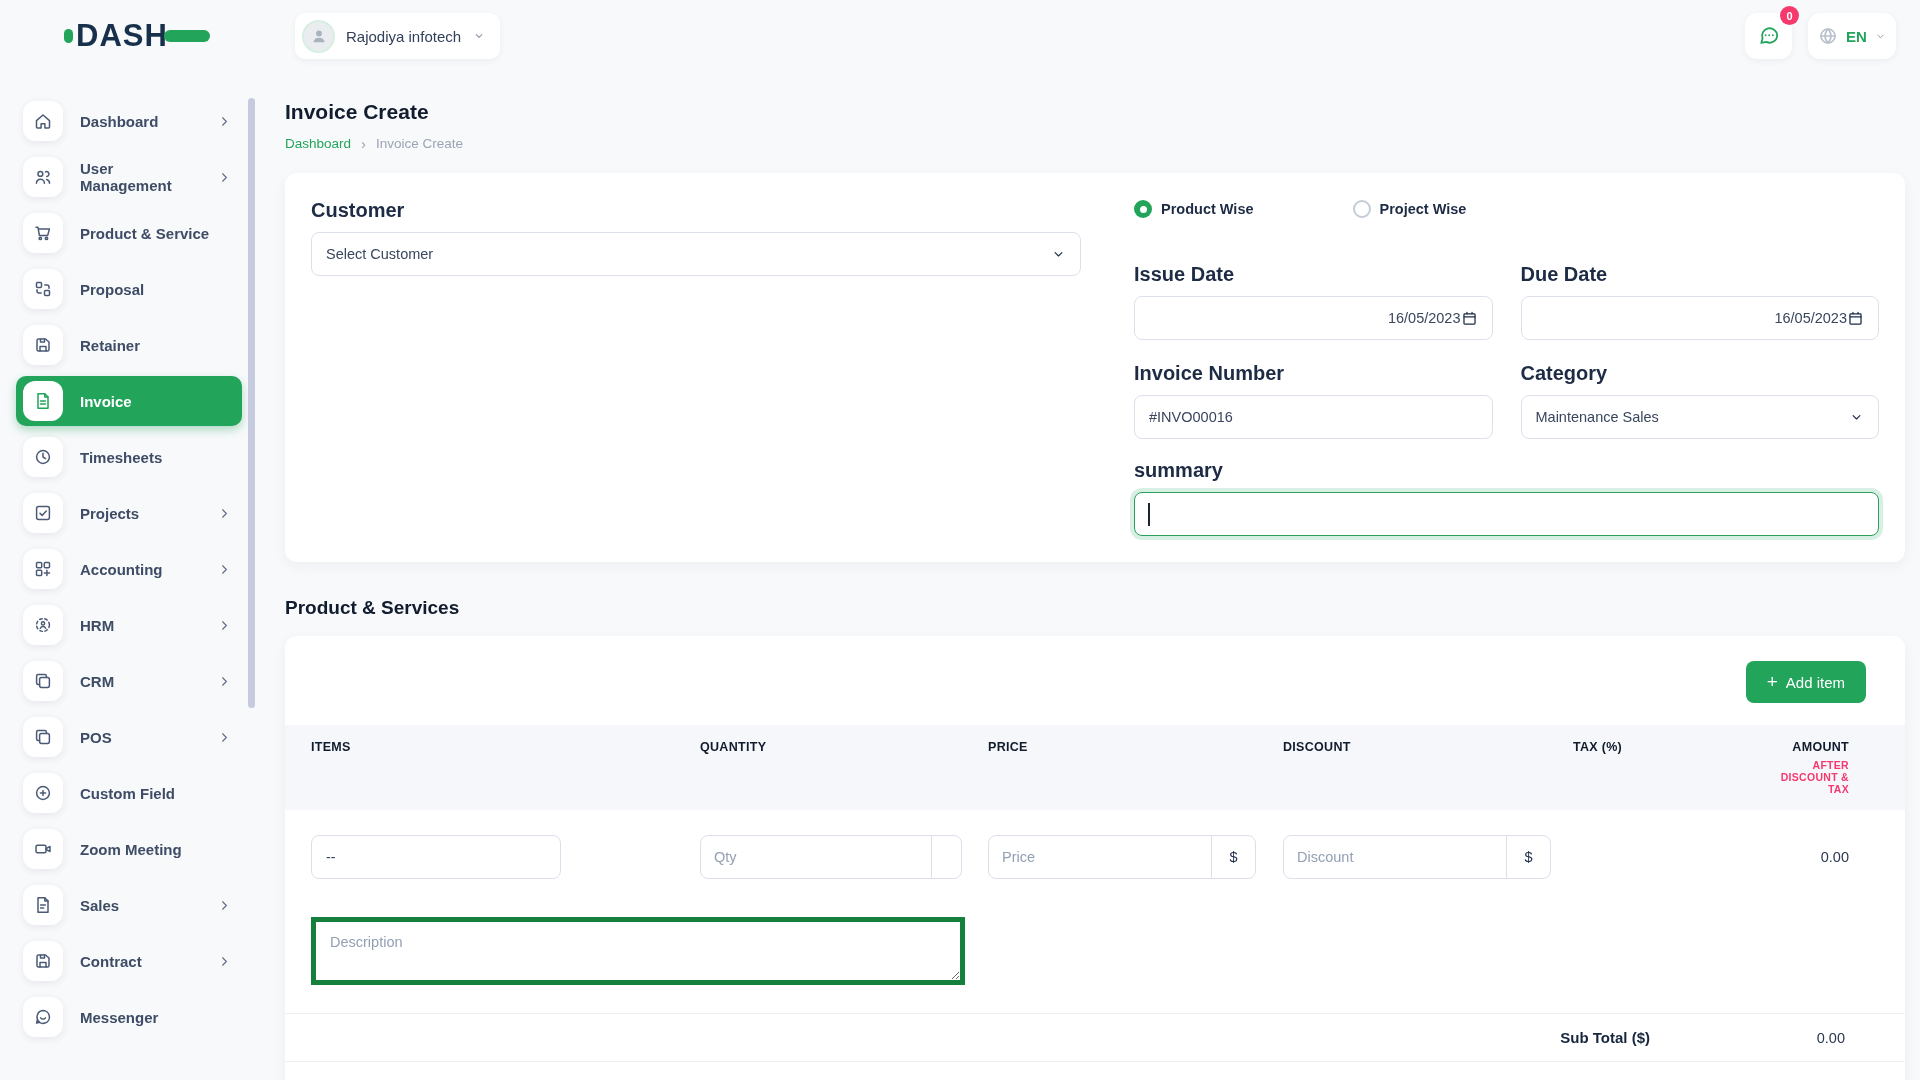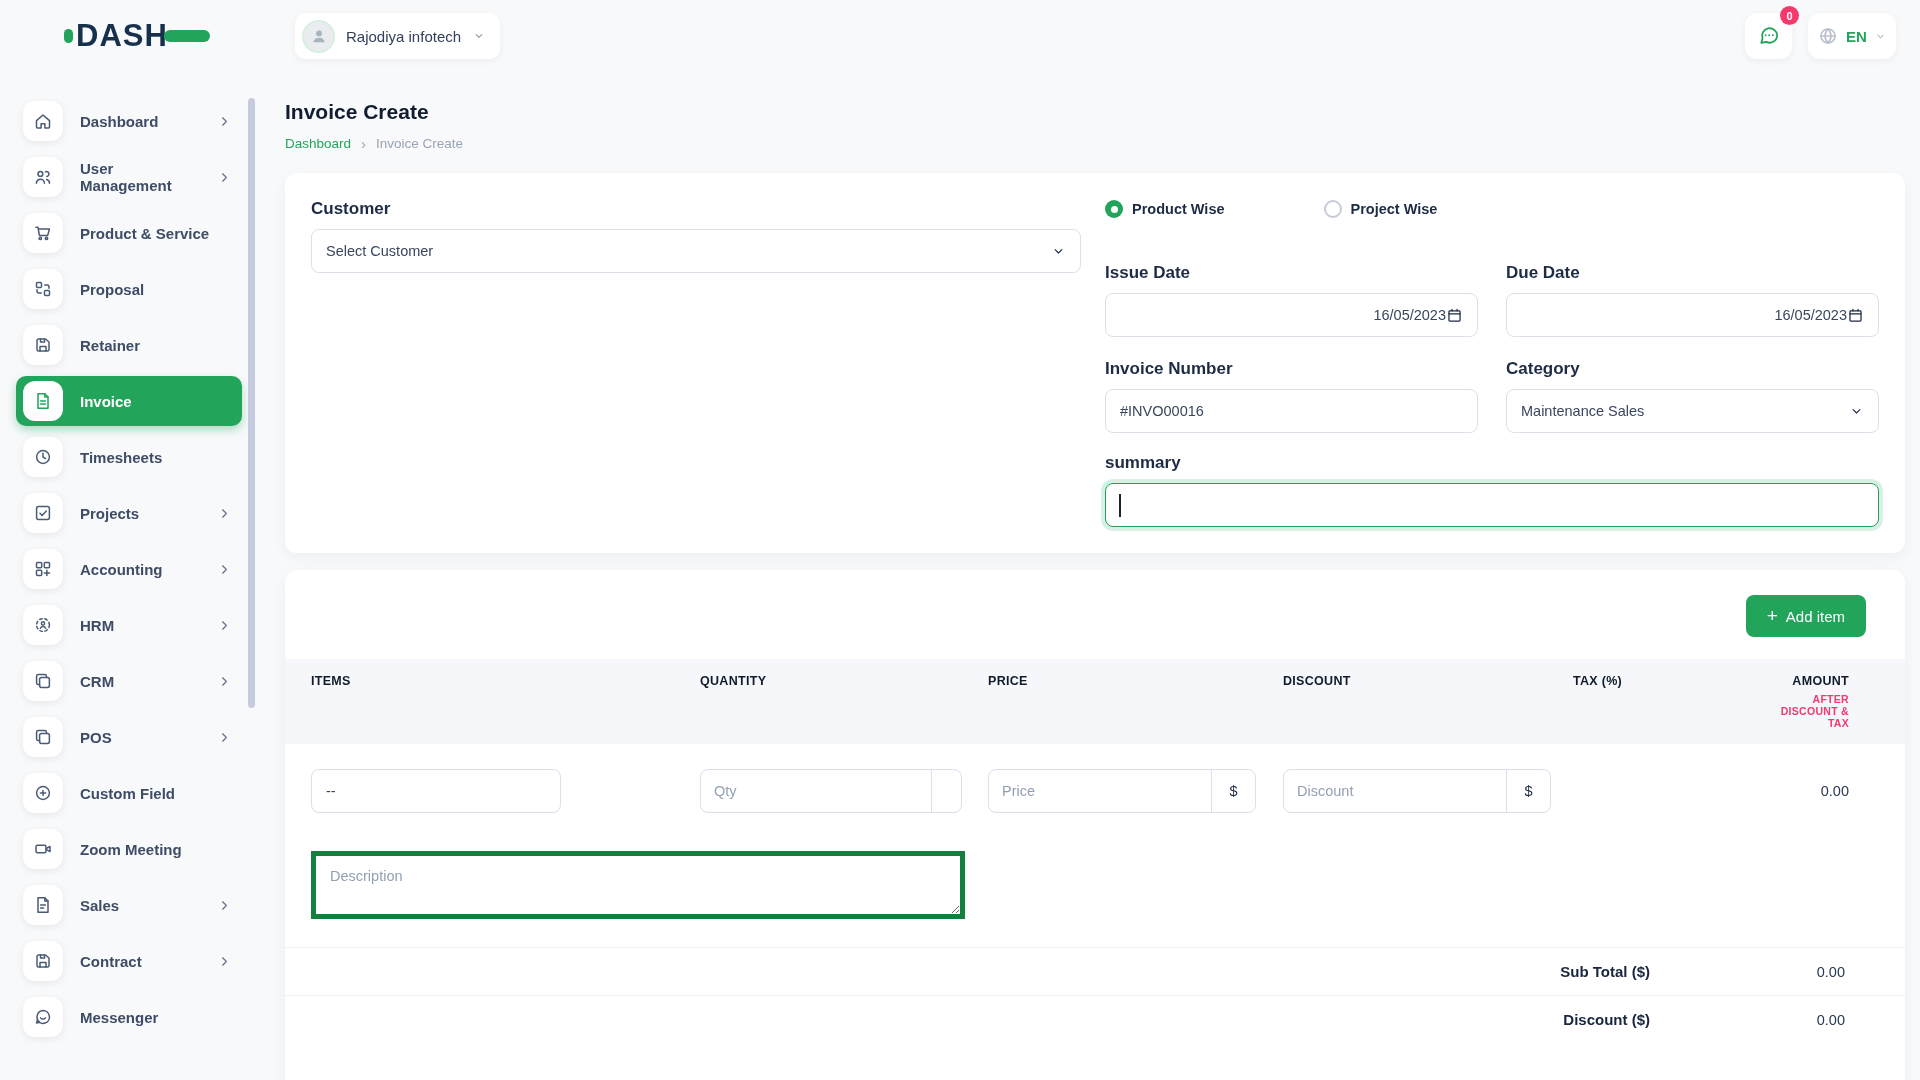--- a/index.html
+++ b/index.html
@@ -47,22 +47,22 @@
   
   .main { position:absolute; left:285px; top:100px; width:1620px; }
   .page-title { font-size:21px; font-weight:700; color:#111c2e; }
   .breadcrumb { margin-top:11px; display:flex; align-items:center; gap:10px; font-size:13.5px; }
   .breadcrumb .home { color:#22a45b; cursor:pointer; }
   .breadcrumb .sep { color:#9aa4b4; font-size:15px; }
   .breadcrumb .current { color:#9aa4b4; }
   .card { background:#fff; border-radius:12px; box-shadow:0 4px 14px rgba(30,40,60,.05); }
   .card1 { margin-top:21px; padding:26px; display:flex; gap:24px; }
   .col-left { width:770px; }
-  .col-right { flex:1; }
-  .fld-label { font-size:17px; font-weight:700; color:#1d2b45; margin-bottom:10px; }
+  .col-right { flex:1;margin-left:29px; }
+  .fld-label { font-size:20px; font-weight:700; color:#1d2b45; margin-bottom:10px; }
   .select, .tinput { height:44px; border:1px solid #dbe0ea; border-radius:8px; background:#fff; display:flex; align-items:center;
     padding:0 14px; font-size:14.5px; color:#39465e; cursor:pointer; }
   .select { justify-content:space-between; }
   .select .sel-chev { color:#1d2b45; }
   .radio-row { display:flex; align-items:center; height:20px; }
   .radio-opt { display:flex; align-items:center; gap:9px; cursor:pointer; }
   .radio-opt + .radio-opt { margin-left:99px; }
   .radio-dot { width:18px; height:18px; border-radius:50%; border:2px solid #c4ccd8; background:#fff; display:flex; align-items:center; justify-content:center; }
   .radio-dot.on { border:none; background:#22a45b; }
   .radio-dot.on::after { content:""; width:7px; height:7px; border-radius:50%; background:#fff; }
@@ -414,20 +414,21 @@
 
       <div class="row-gap3">
         <div class="fld-label">summary</div>
         <div class="summary-box">
           <span class="caret"></span>
         </div>
       </div>
     </div>
   </div>
 
+  <h2 class="section-title">Product &amp; Services</h2>
 
   <div class="card card2">
     <div class="additem-row">
       <button class="btn-green">
         <span class="plus">+</span>
         <span>Add item</span>
       </button>
     </div>
 
     <div class="thead" id="table-head">

